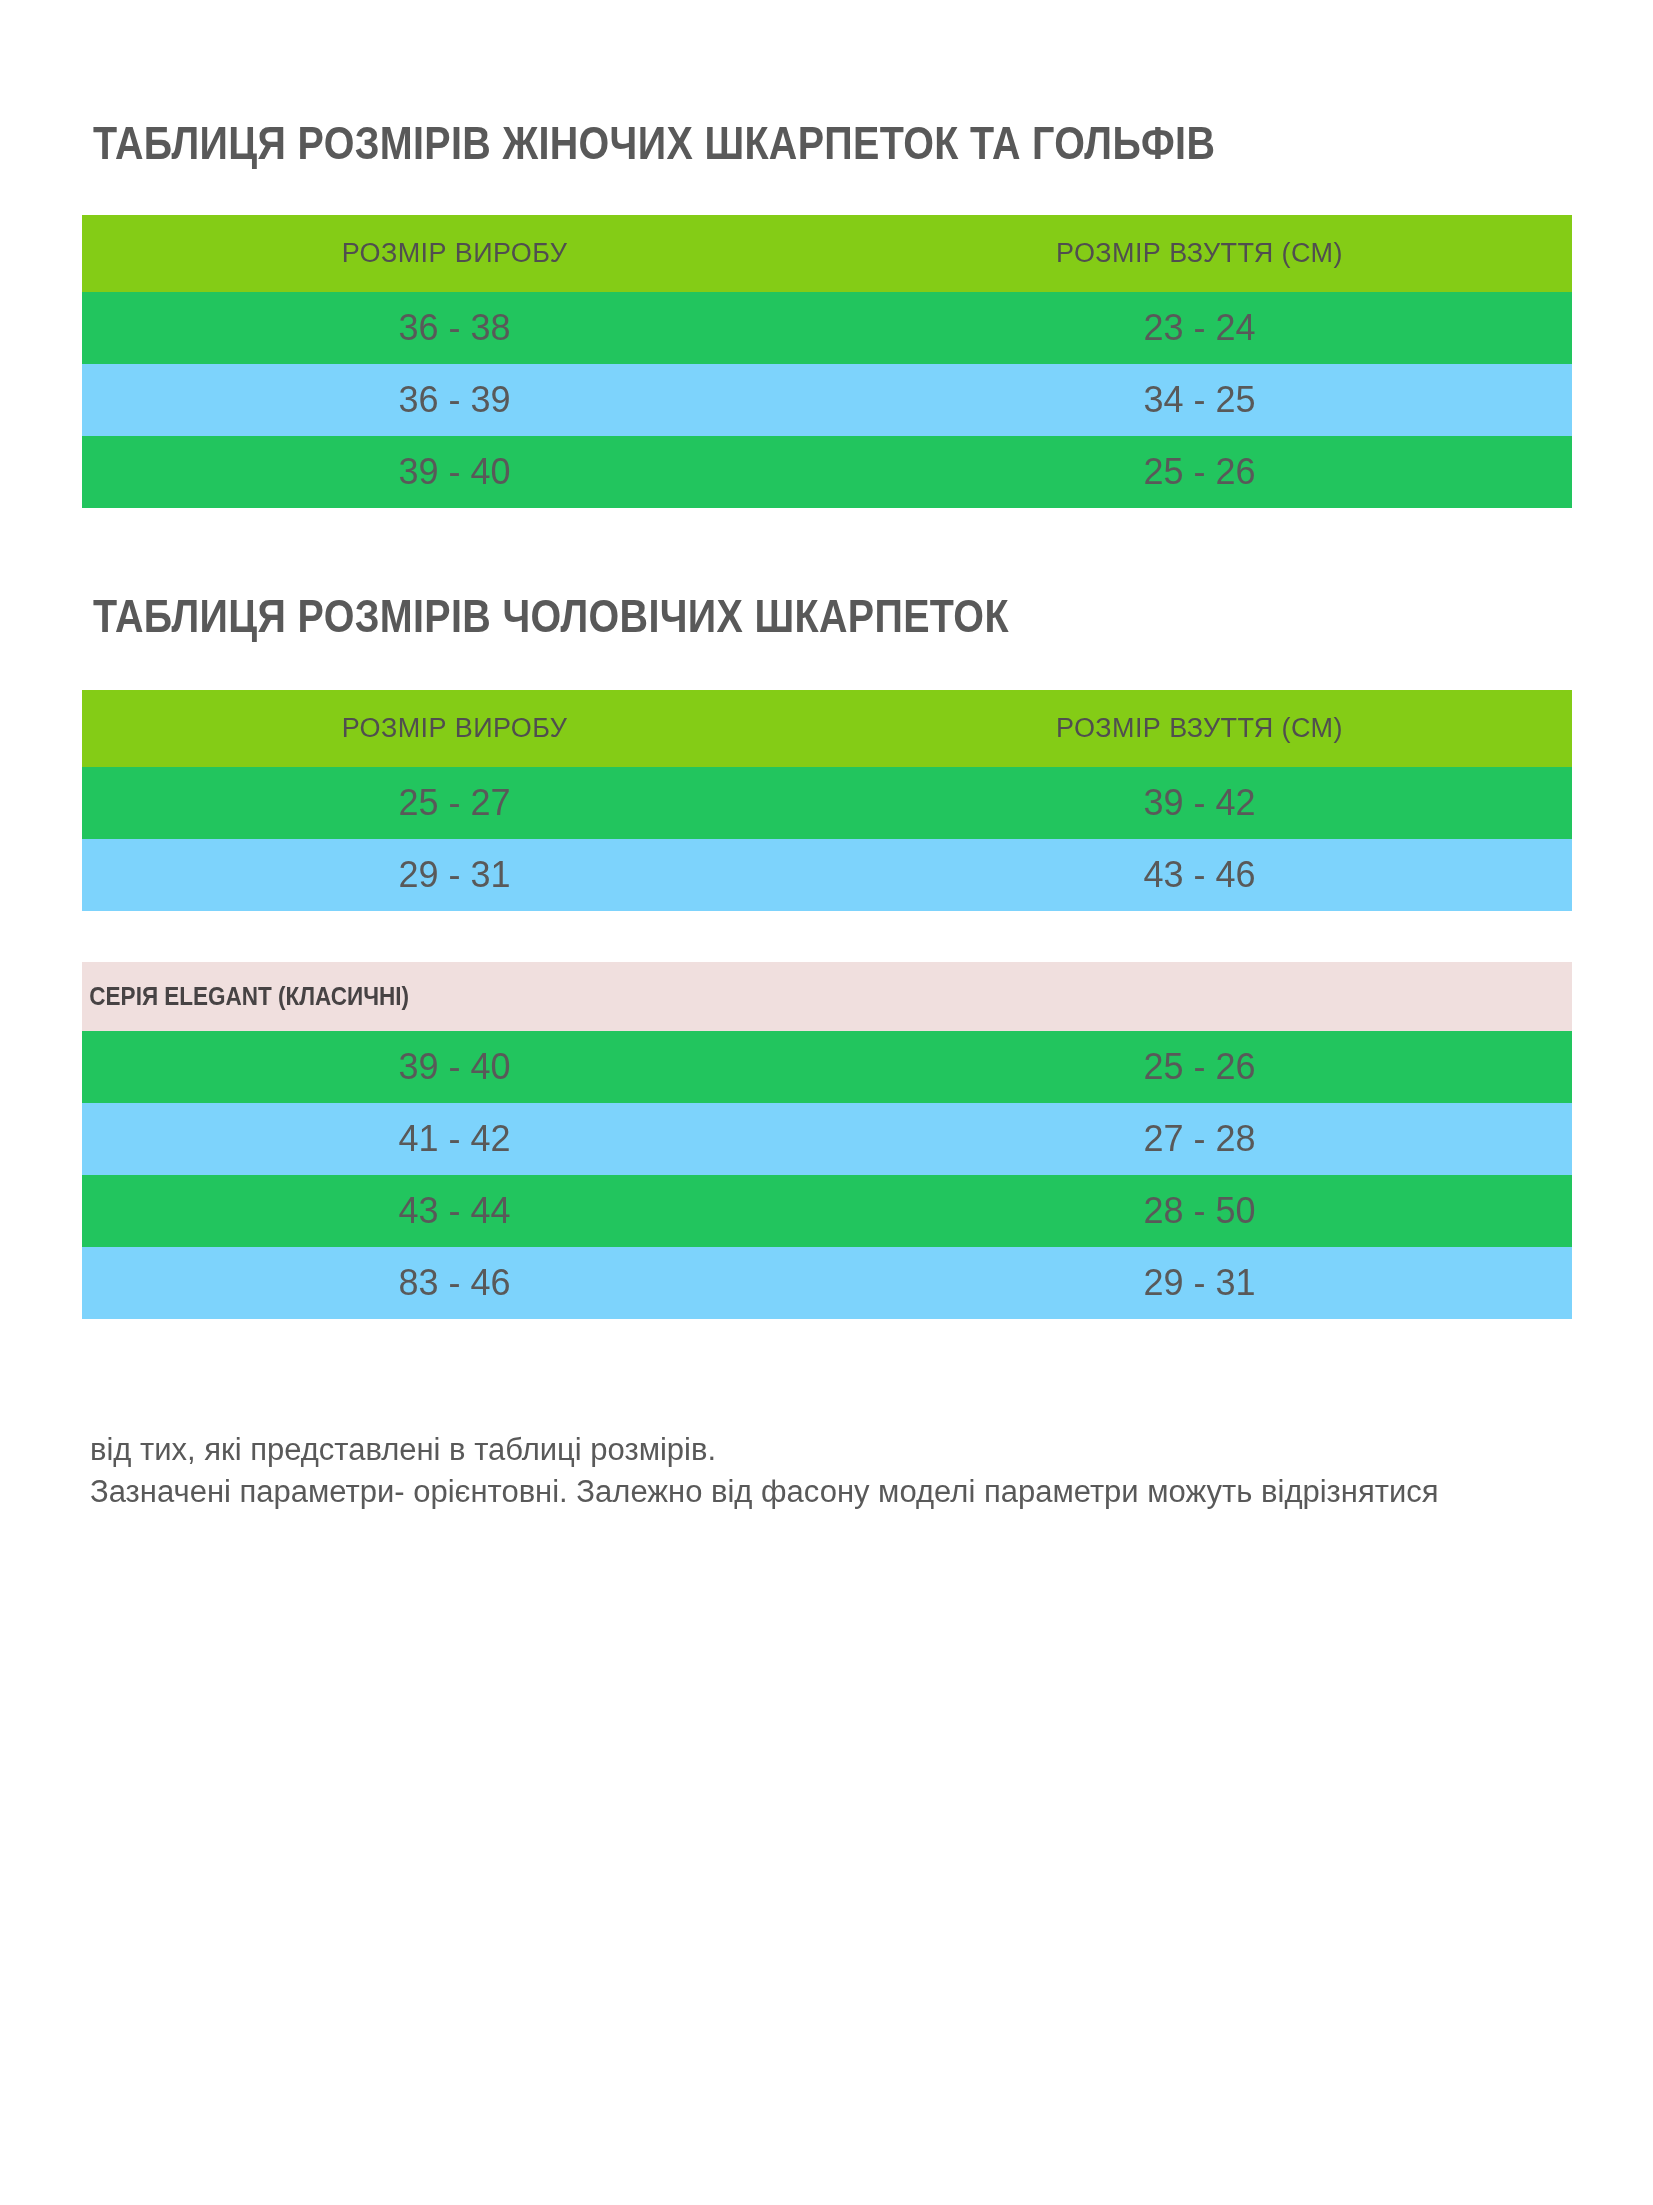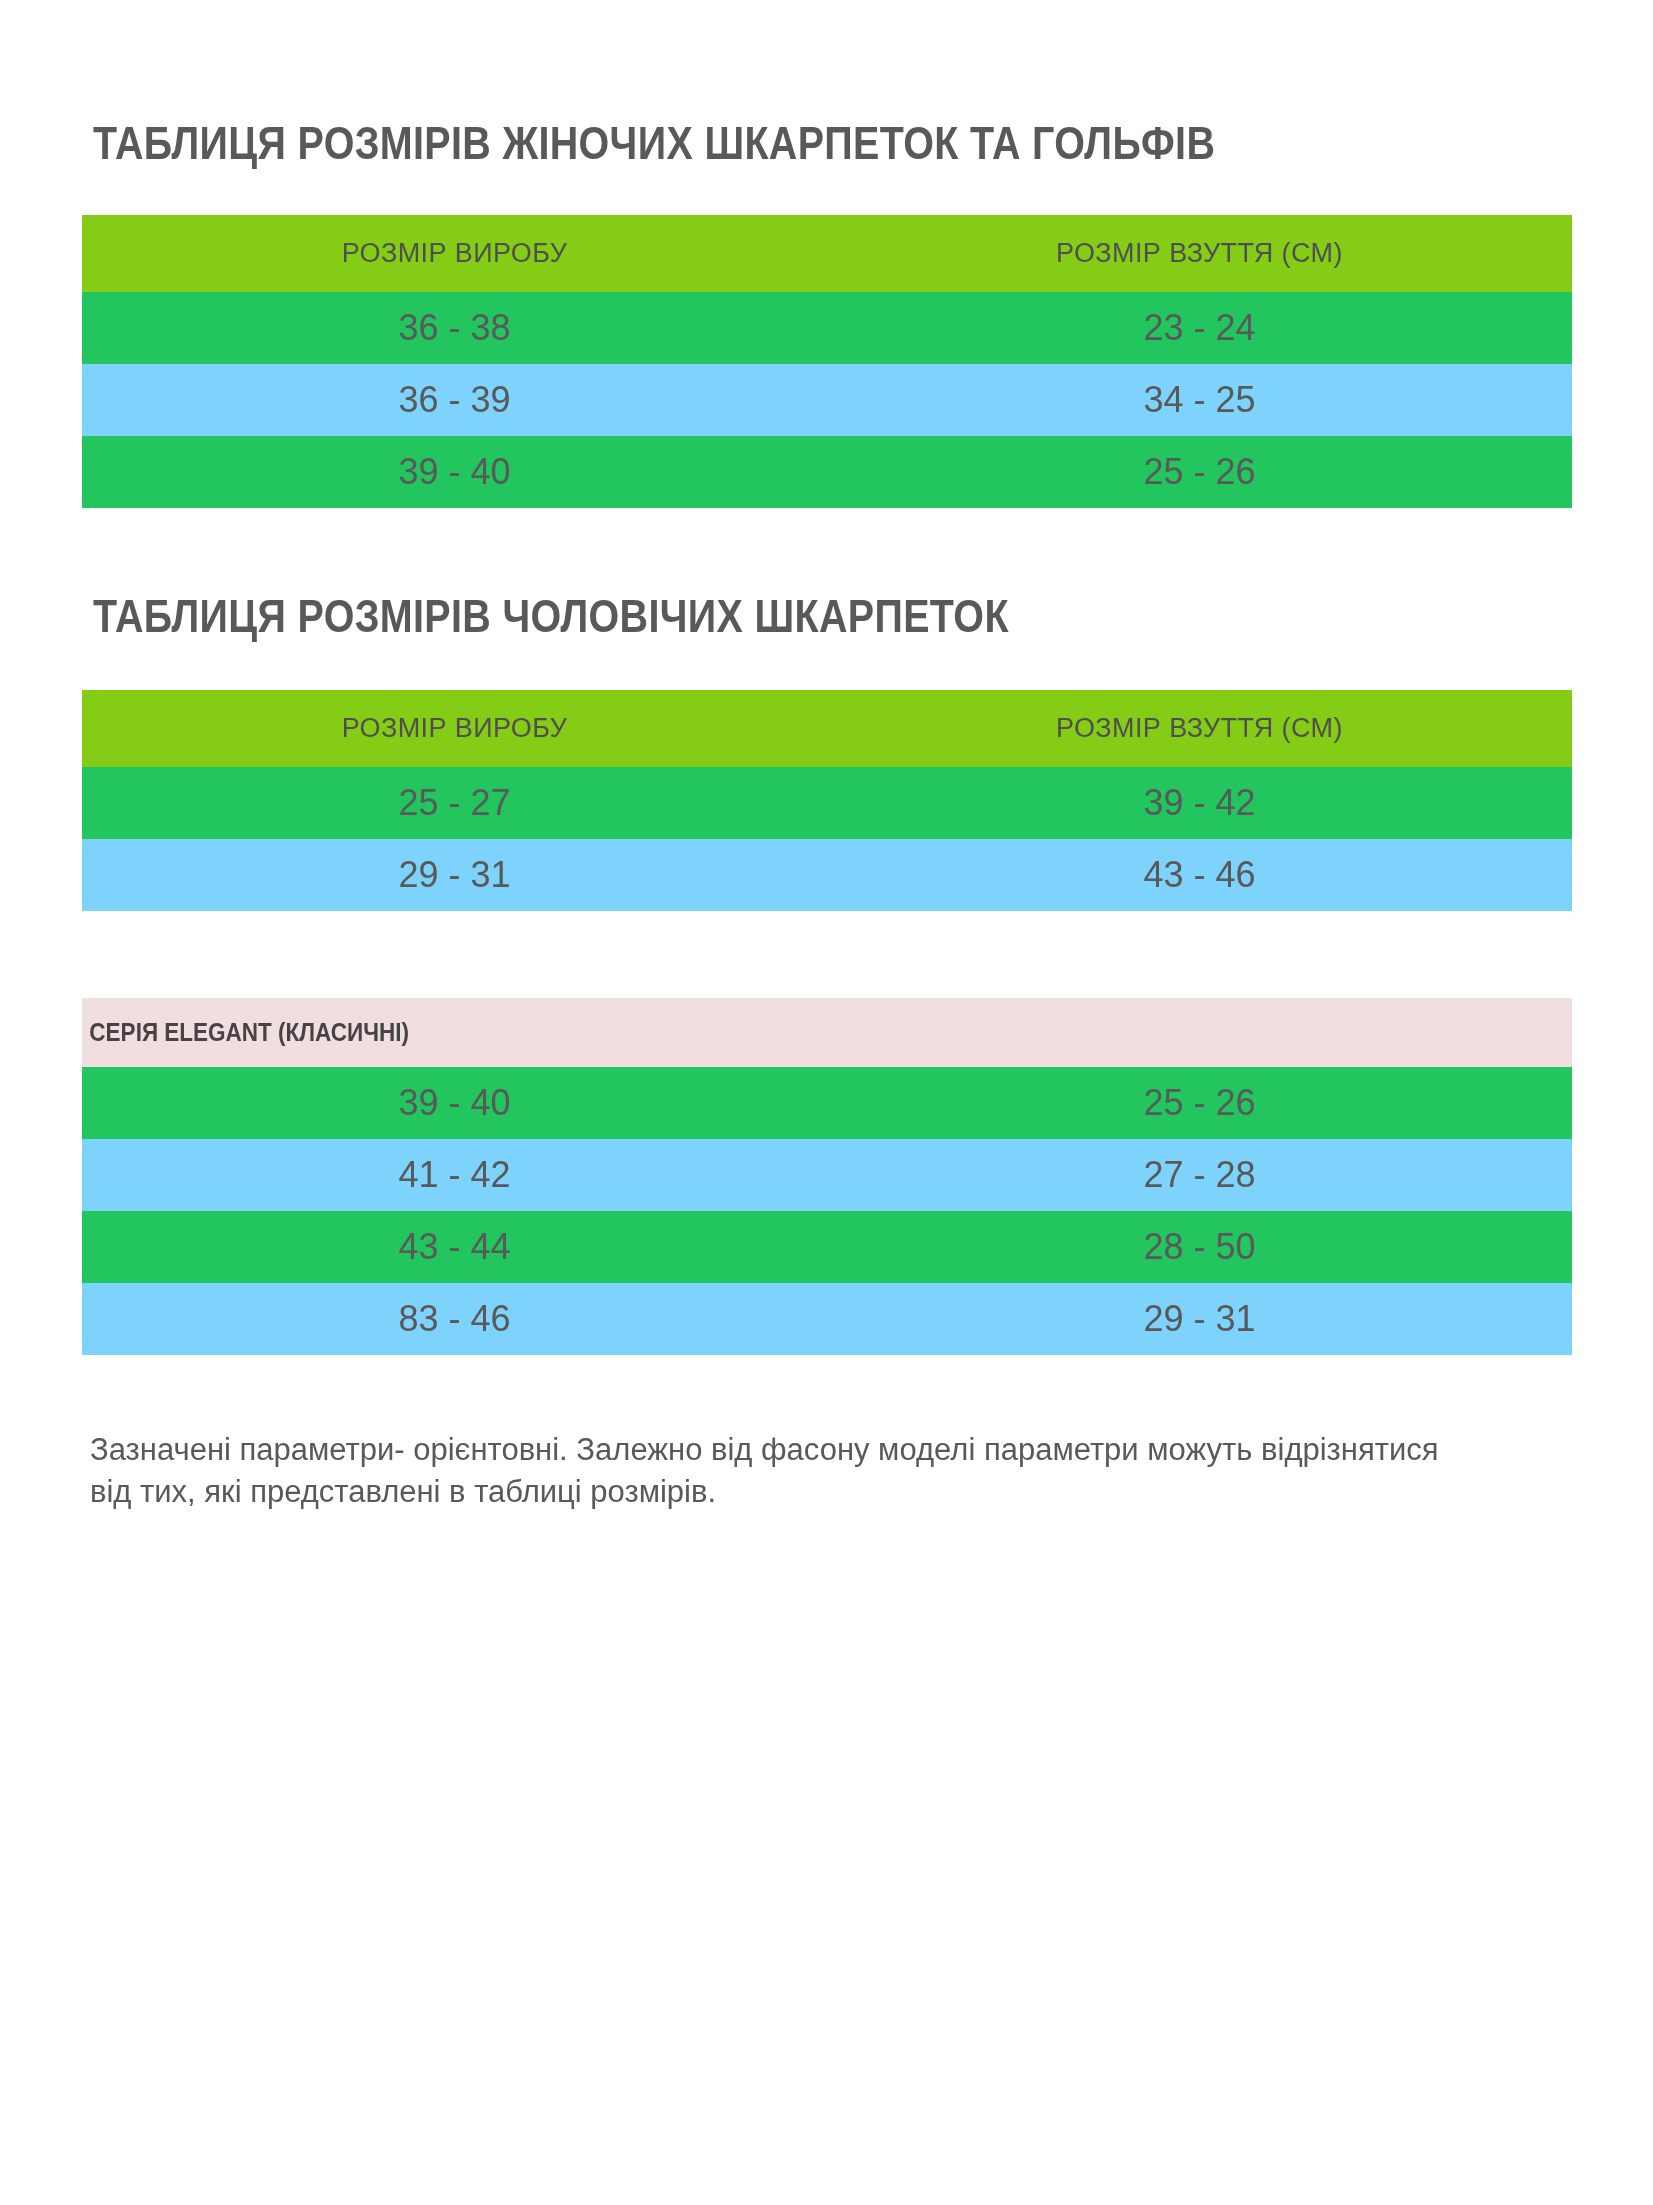--- a/index.html
+++ b/index.html
@@ -29,21 +29,21 @@
   #title-women { top: 88px; }
   #title-men   { top: 561px; }
 
   .size-table {
     position: absolute;
     left: 82px;
     width: 1490px;
   }
   #table-women   { top: 215px; }
   #table-men     { top: 690px; }
-  #table-elegant { top: 998px; }
+  #table-elegant { top: 962px; }
 
   .thead {
     display: flex;
     height: 77px;
     background: #84cc16;
   }
   .th {
     flex: 1;
     display: flex;
     align-items: center;
@@ -150,16 +150,16 @@
     <div class="td">43 - 44</div>
     <div class="td">28 - 50</div>
   </div>
   <div class="tr alt">
     <div class="td">83 - 46</div>
     <div class="td">29 - 31</div>
   </div>
 </div>
 
 <div class="footnote">
+  <div>від тих, які представлені в таблиці розмірів.</div>
   <div>Зазначені параметри- орієнтовні. Залежно від фасону моделі параметри можуть відрізнятися</div>
-  <div>від тих, які представлені в таблиці розмірів.</div>
 </div>
 
 
 </body></html>

